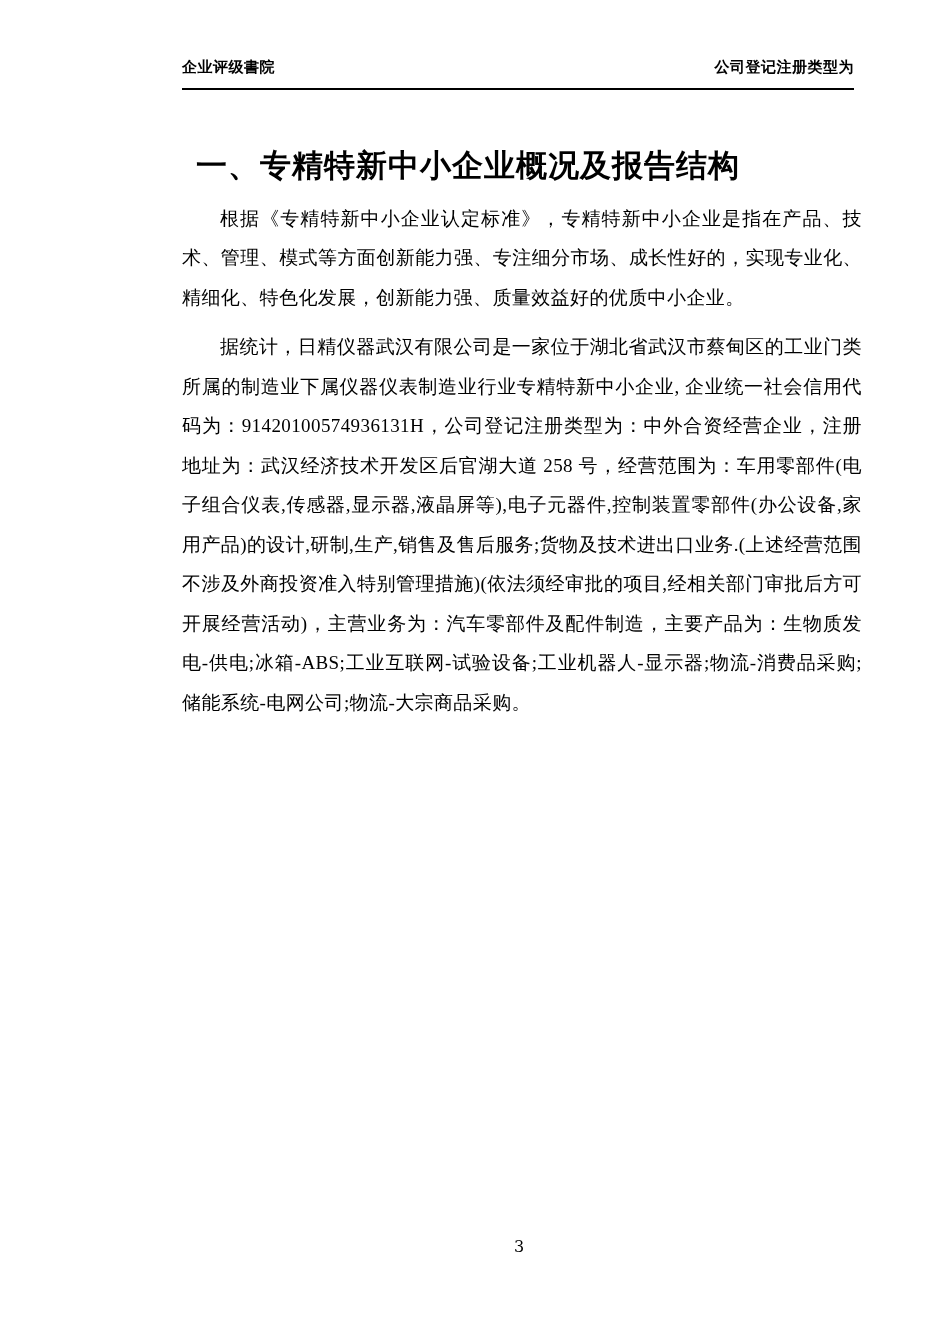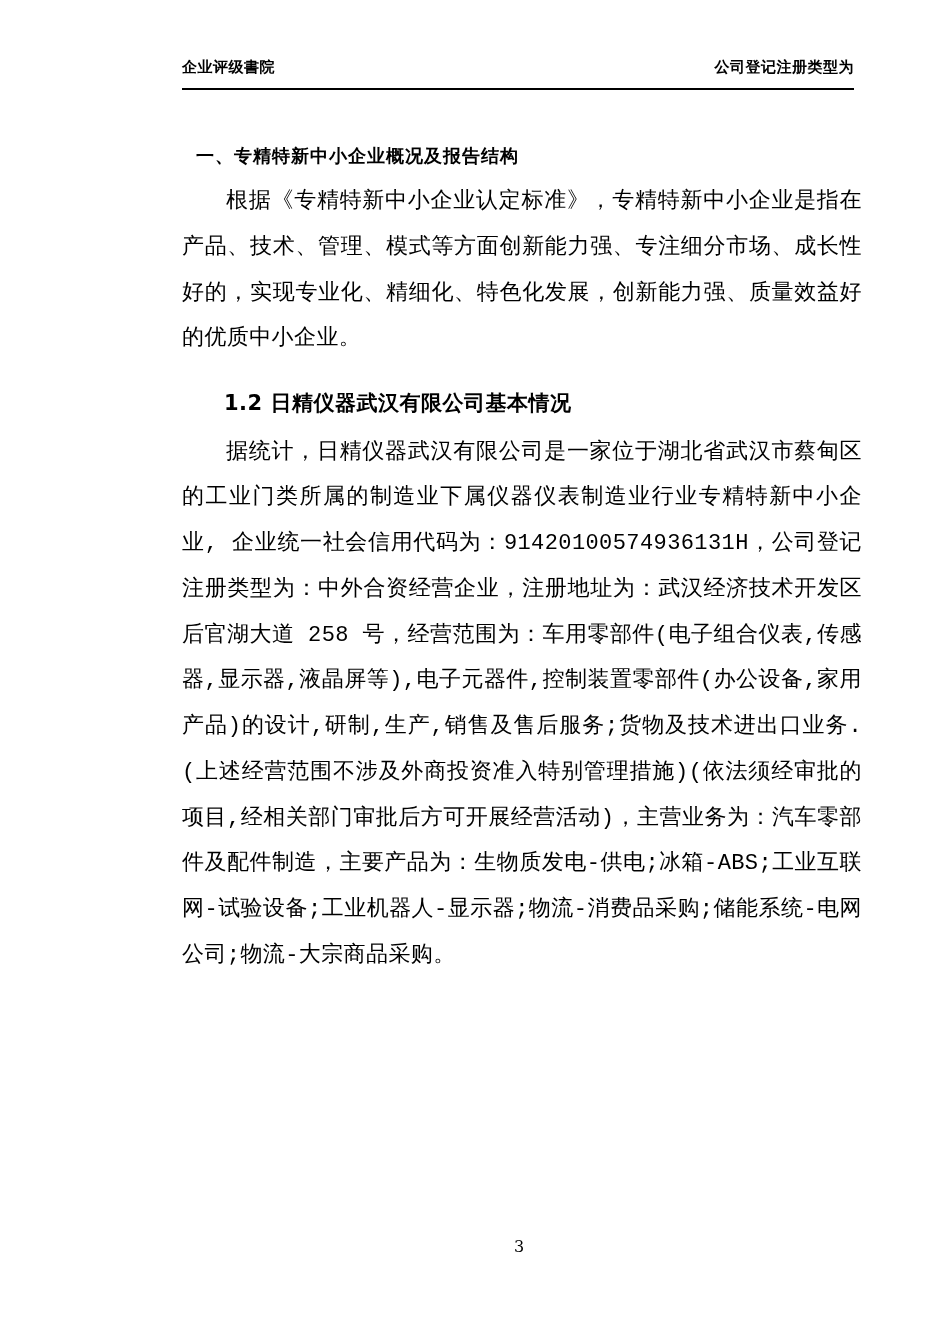--- a/index.html
+++ b/index.html
@@ -40,39 +40,39 @@
     background: #000000;
   }
   .content {
     position: absolute;
     top: 120px;
     left: 138px;
     width: 680px;
   }
   h1.section-title {
     font-family: "DejaVu Sans", "Liberation Sans", sans-serif;
-    font-size: 18px;
+    font-size: 31px;
     font-weight: bold;
     margin: 22px 0 6px 0;
     padding-left: 14px;
     letter-spacing: 1px;
     line-height: 1.5;
   }
   h2.sub-title {
     font-family: "DejaVu Sans", "Liberation Sans", sans-serif;
     font-size: 21px;
     font-weight: bold;
     margin: 26px 0 4px 0;
     padding-left: 42px;
     letter-spacing: 0.5px;
     line-height: 1.5;
   }
   p.body-text {
-    font-family: Liberation Mono, monospace;
-    font-size: 22px;
+    font-family: Liberation Serif, serif;
+    font-size: 19px;
     line-height: 2.08;
     margin: 10px 0 0 0;
     text-align: justify;
     text-justify: inter-ideograph;
     text-indent: 2em;
     letter-spacing: 0.4px;
   }
   .page-number {
     position: absolute;
     bottom: 88px;
@@ -92,19 +92,18 @@
     <span>企业评级書院</span>
     <span>公司登记注册类型为</span>
   </div>
   <div class="header-rule"></div>
 
   <div class="content">
     <h1 class="section-title">一、专精特新中小企业概况及报告结构</h1>
 
     <p class="body-text">根据《专精特新中小企业认定标准》，专精特新中小企业是指在产品、技术、管理、模式等方面创新能力强、专注细分市场、成长性好的，实现专业化、精细化、特色化发展，创新能力强、质量效益好的优质中小企业。</p>
 
-    <h2 class="sub-title">1.2 日精仪器武汉有限公司基本情况</h2>
     <p class="body-text">据统计，日精仪器武汉有限公司是一家位于湖北省武汉市蔡甸区的工业门类所属的制造业下属仪器仪表制造业行业专精特新中小企业, 企业统一社会信用代码为：91420100574936131H，公司登记注册类型为：中外合资经营企业，注册地址为：武汉经济技术开发区后官湖大道 258 号，经营范围为：车用零部件(电子组合仪表,传感器,显示器,液晶屏等),电子元器件,控制装置零部件(办公设备,家用产品)的设计,研制,生产,销售及售后服务;货物及技术进出口业务.(上述经营范围不涉及外商投资准入特别管理措施)(依法须经审批的项目,经相关部门审批后方可开展经营活动)，主营业务为：汽车零部件及配件制造，主要产品为：生物质发电-供电;冰箱-ABS;工业互联网-试验设备;工业机器人-显示器;物流-消费品采购;储能系统-电网公司;物流-大宗商品采购。</p>
   </div>
 
   <div class="page-number">3</div>
 
 </div>
 
 </body></html>

